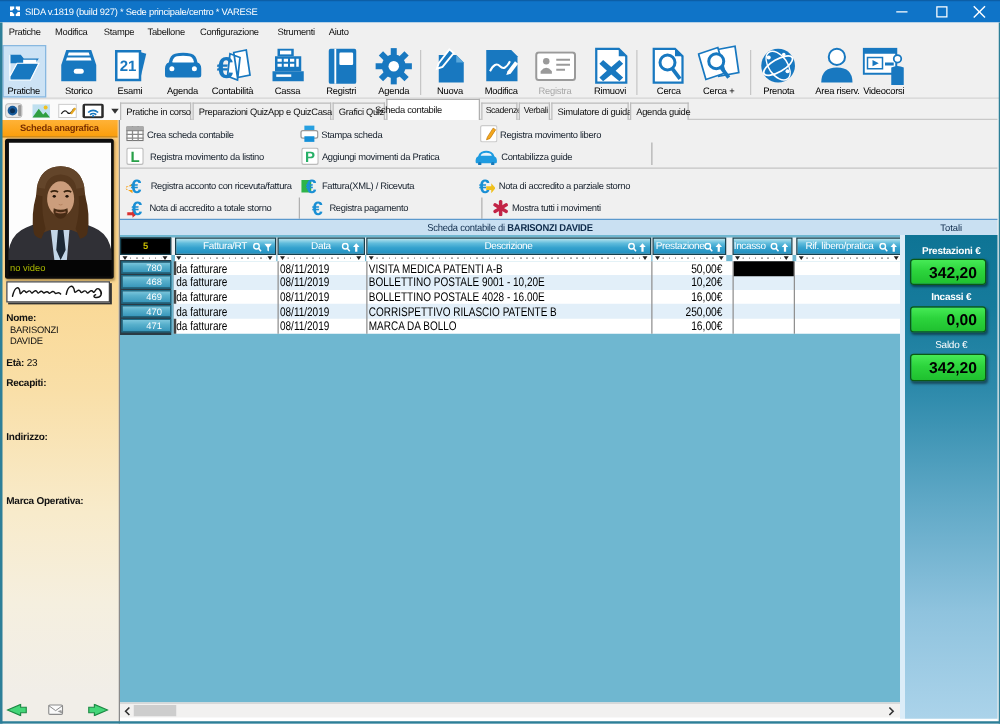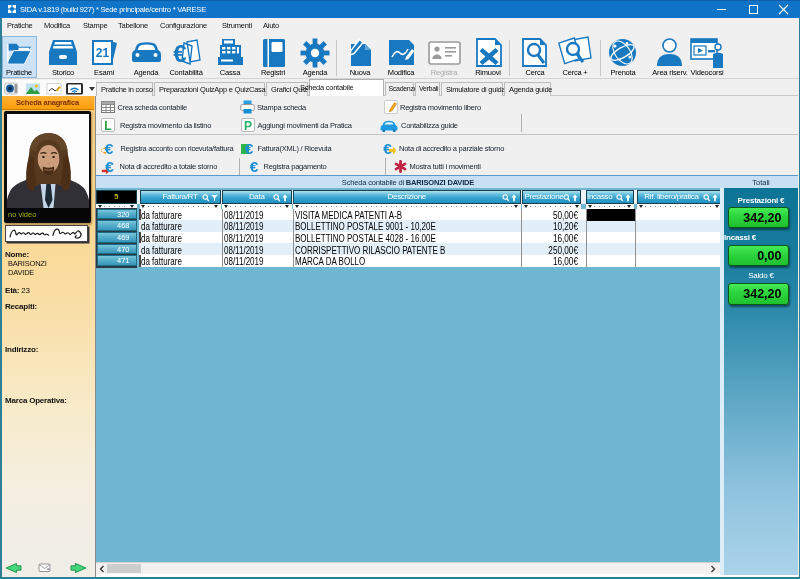--- a/index.html
+++ b/index.html
@@ -429,21 +429,21 @@
 <div class="a" style="left:138.5px;top:220.15px;width:581.5px;height:11.65px;background:#e2eff9"></div>
 <div class="a" style="left:138.5px;top:243.45px;width:581.5px;height:11.65px;background:#e2eff9"></div>
 <div class="a" style="left:221.5px;top:208.5px;width:1px;height:58.3px;background:#909090"></div>
 <div class="a" style="left:292.5px;top:208.5px;width:1px;height:58.3px;background:#909090"></div>
 <div class="a" style="left:521px;top:208.5px;width:1px;height:58.3px;background:#909090"></div>
 <div class="a" style="left:585.5px;top:208.5px;width:1px;height:58.3px;background:#909090"></div>
 <div class="a" style="left:635px;top:208.5px;width:1px;height:58.3px;background:#909090"></div>
 <div class="a" style="left:719.5px;top:208.5px;width:1.5px;height:58.3px;background:#555"></div>
 <div class="a" style="left:586.5px;top:209px;width:48px;height:11.5px;background:#000"></div>
 <div class="a" style="left:96px;top:207.8px;width:40.5px;height:59.8px;background:#2a3a44"></div>
-<div class="a nc" style="top:208.80px">320</div>
+<div class="a nc" style="top:208.80px">780</div>
 <div class="a nc" style="top:220.45px">468</div>
 <div class="a nc" style="top:232.10px">469</div>
 <div class="a nc" style="top:243.75px">470</div>
 <div class="a nc" style="top:255.40px">471</div>
 <div class="a dt" style="left:141px;top:209.80px">da fatturare</div>
 <div class="a dt" style="left:223.5px;top:209.80px">08/11/2019</div>
 <div class="a dt" style="left:294.5px;top:209.80px">VISITA MEDICA PATENTI A-B</div>
 <div class="a dtr" style="left:522px;top:209.80px;width:56px">50,00€</div>
 <div class="a dt" style="left:141px;top:221.45px">da fatturare</div>
 <div class="a dt" style="left:223.5px;top:221.45px">08/11/2019</div>
@@ -467,19 +467,19 @@
   </svg>
 <svg class="a" style="left:710px;top:564.5px" width="6" height="8" viewBox="0 0 6 8">
     <path d="M1.5 1 L4.5 4 L1.5 7" fill="none" stroke="#333" stroke-width="1.3"></path>
   </svg>
 <div class="a" style="left:107px;top:563.5px;width:34px;height:9px;background:#cdcdcd"></div>
 <div class="a" style="left:96px;top:574px;width:702px;height:2.5px;background:#fff"></div>
 <div class="a" style="left:720px;top:188px;width:4px;height:386.5px;background:#dcedf8"></div>
 <div class="a" style="left:724px;top:188px;width:74px;height:386.5px;background:linear-gradient(180deg,#0e7495 0%,#167b9c 15%,#2d8aab 32%,#5fa8c6 55%,#8fc3de 78%,#abd3ea 100%)"></div>
 <div class="a" style="left:724px;top:195.5px;width:74px;font-size:8px;letter-spacing:-0.2px;font-weight:bold;color:#fff;text-align:center">Prestazioni €</div>
 <div class="a gb" style="top:206.5px">342,20</div>
-<div class="a" style="left:724px;top:233px;width:74px;font-size:8px;letter-spacing:-0.2px;font-weight:bold;color:#fff;">Incassi €</div>
+<div class="a" style="left:724px;top:233px;width:74px;font-size:8px;letter-spacing:-0.2px;font-weight:bold;color:#fff;text-align:center">Incassi €</div>
 <div class="a gb" style="top:244.5px">0,00</div>
 <div class="a" style="left:724px;top:271px;width:74px;font-size:8px;letter-spacing:-0.2px;font-weight:normal;color:#fff;text-align:center">Saldo €</div>
 <div class="a gb" style="top:283px">342,20</div>
 <div class="a" style="left:0;top:576.5px;width:800px;height:2.5px;background:#2d7f98"></div>
 <div class="a" style="left:0;top:18px;width:1.5px;height:561px;background:#2d7f98"></div>
 <div class="a" style="left:798.5px;top:18px;width:1.5px;height:561px;background:#2d7f98"></div>
 
 </body></html>

